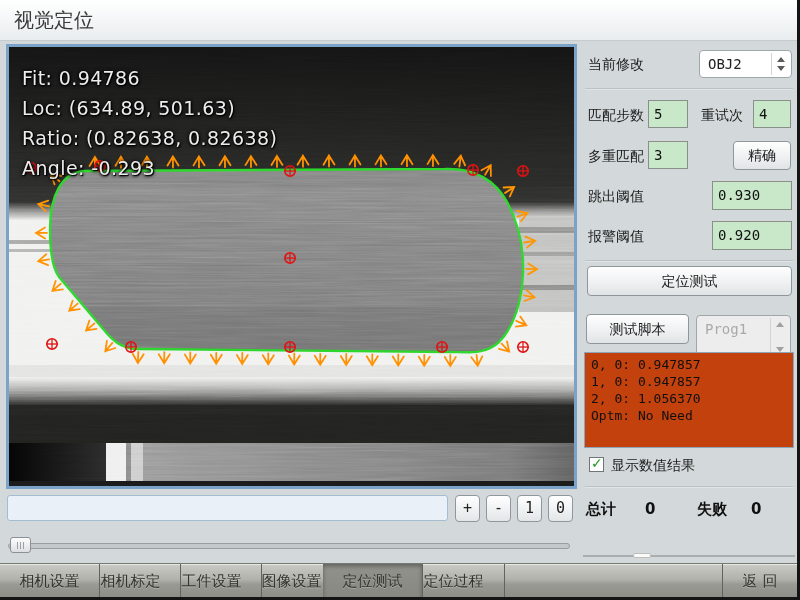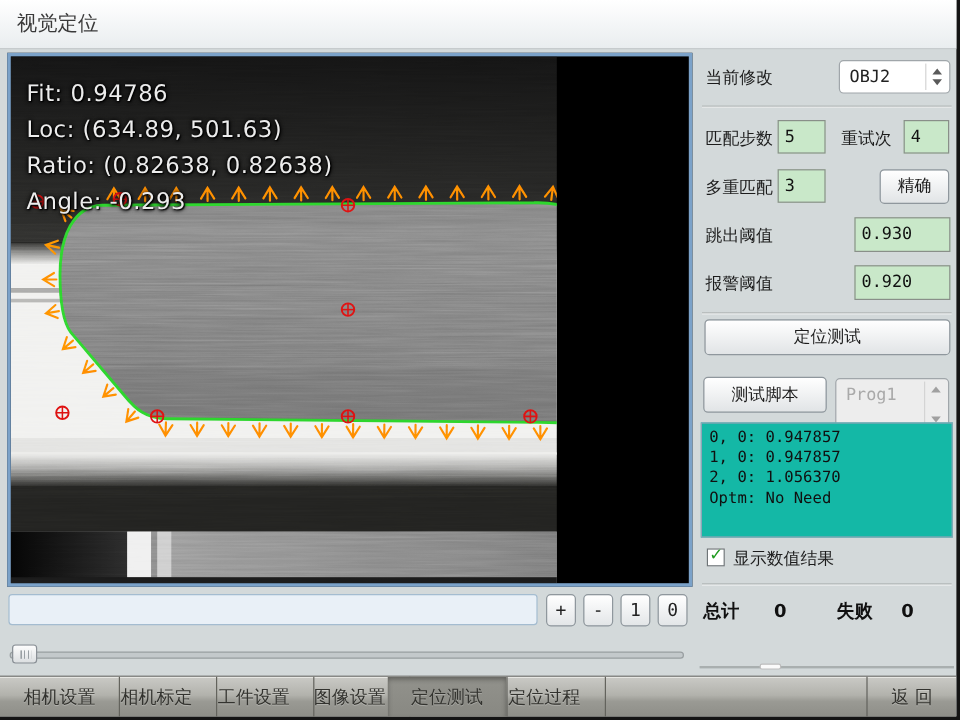--- a/index.html
+++ b/index.html
@@ -4,25 +4,25 @@
 <style>
   html,body{margin:0;padding:0;background:#111;}
   .app{position:relative;width:800px;height:600px;background:#d3d9da;overflow:hidden;
        font-family:"DejaVu Sans","Liberation Sans",sans-serif;box-sizing:border-box;
        border-right:3px solid #141414;border-bottom:3px solid #141414;}
   .abs{position:absolute;}
 
   
   #titlebar{left:0;top:0;width:800px;height:40px;background:linear-gradient(#ffffff,#e9edef);
             border-bottom:1px solid #c6cbcd;}
-  #title-text{left:14px;top:0;height:40px;line-height:40px;font-size:17px;color:#3a3a3a;}
+  #title-text{left:14px;top:0;height:40px;line-height:40px;font-size:20px;color:#3a3a3a;}
 
   
   #frame{left:6px;top:44px;width:565px;height:439px;border:3px solid #7ba2c9;background:#000;}
-  #cam{position:relative;width:455px;height:439px;overflow:hidden;}
+  #cam{position:relative;width:565px;height:439px;overflow:hidden;}
   #cam svg{position:absolute;left:0;top:0;}
   .ov-line{position:absolute;left:13px;font-size:19px;color:#ececec;letter-spacing:.4px;
            text-shadow:0 1px 3px #000,1px 1px 1px #000,0 0 4px #000;white-space:nowrap;}
   #ov1{top:20px;} #ov2{top:50px;} #ov3{top:80px;} #ov4{top:110px;}
 
   
   #cmdbar{left:7px;top:495px;width:441px;height:26px;background:#e9f0f7;border:1px solid #a4bcd0;
           border-radius:3px;box-sizing:border-box;font-size:13px;line-height:24px;padding:0 6px;color:#234;}
   .vbtn{top:495px;width:25px;height:27px;background:linear-gradient(#ffffff,#e3e6e8);
         border:1px solid #8f979d;border-radius:4px;box-sizing:border-box;text-align:center;
@@ -64,21 +64,21 @@
   #lbl-steps{left:588px;top:107px;}   #inp-steps{left:648px;top:100px;width:40px;height:28px;}
   #lbl-retry{left:701px;top:107px;}   #inp-retry{left:753px;top:100px;width:38px;height:28px;}
   #lbl-multi{left:588px;top:148px;}   #inp-multi{left:648px;top:141px;width:40px;height:28px;}
   #btn-precise{left:733px;top:141px;width:58px;height:29px;line-height:27px;}
   #lbl-jump{left:588px;top:188px;}    #inp-jump{left:712px;top:181px;width:80px;height:29px;}
   #lbl-alarm{left:588px;top:228px;}   #inp-alarm{left:712px;top:221px;width:80px;height:29px;}
   #sep2{top:260px;}
   #btn-locate{left:587px;top:266px;width:205px;height:30px;line-height:28px;}
   #btn-script{left:586px;top:314px;width:103px;height:30px;line-height:28px;}
   #combo-prog{left:696px;top:315px;width:95px;height:44px;}
-  #results{left:584px;top:352px;width:210px;height:96px;background:#14b8a6;border:1px solid #8fa4b8;
+  #results{left:584px;top:352px;width:210px;height:96px;background:#c2410c;border:1px solid #8fa4b8;
            box-sizing:border-box;padding:3px 6px;font-family:"DejaVu Sans Mono",monospace;
            font-size:13px;line-height:17px;color:#101010;}
   #chk{left:589px;top:457px;width:15px;height:15px;background:#fff;border:1px solid #6f7578;
        box-sizing:border-box;}
   #chk.checked::after{content:"✓";position:absolute;left:1px;top:-3px;font-size:14px;
        font-weight:bold;color:#1f9a1f;}
   #lbl-show{left:611px;top:457px;}
   #sep3{top:486px;}
   .total{font-size:15px;font-weight:bold;color:#101010;}
   #lbl-total{left:586px;top:500px;} #val-total{left:645px;top:500px;}

